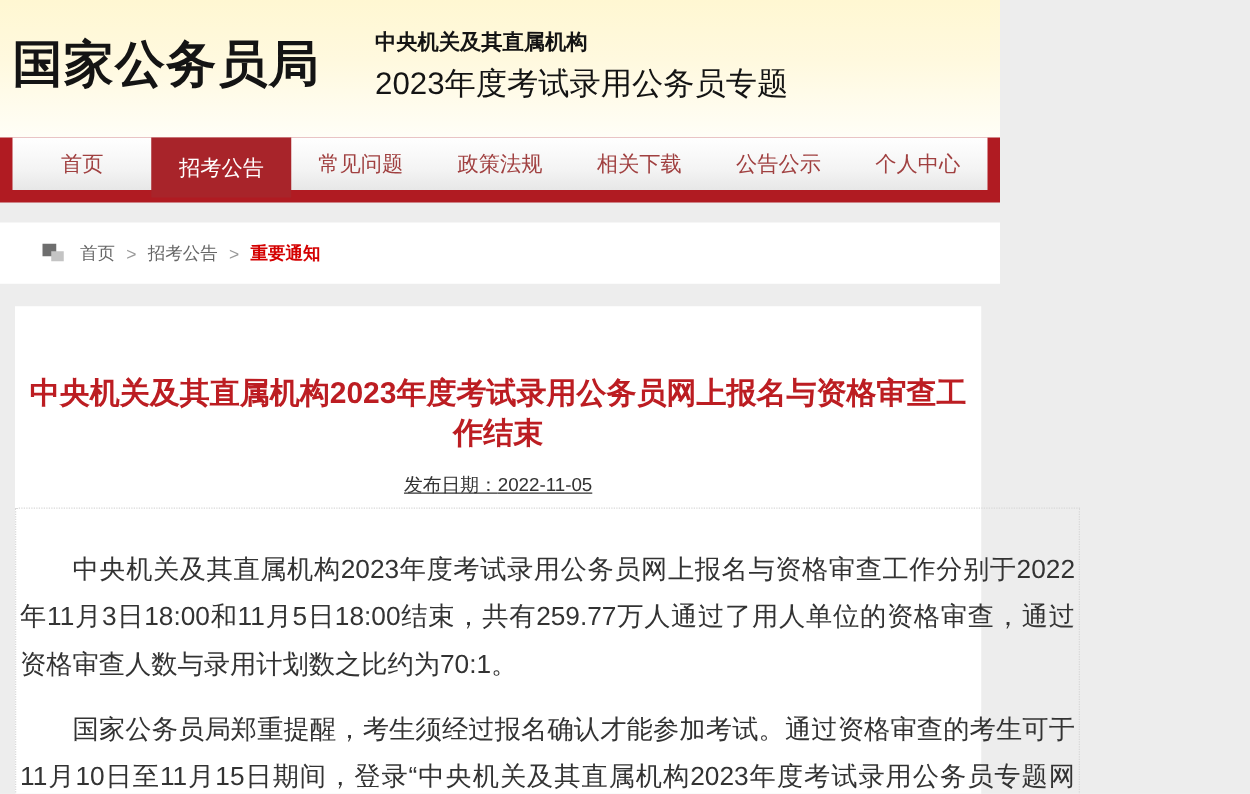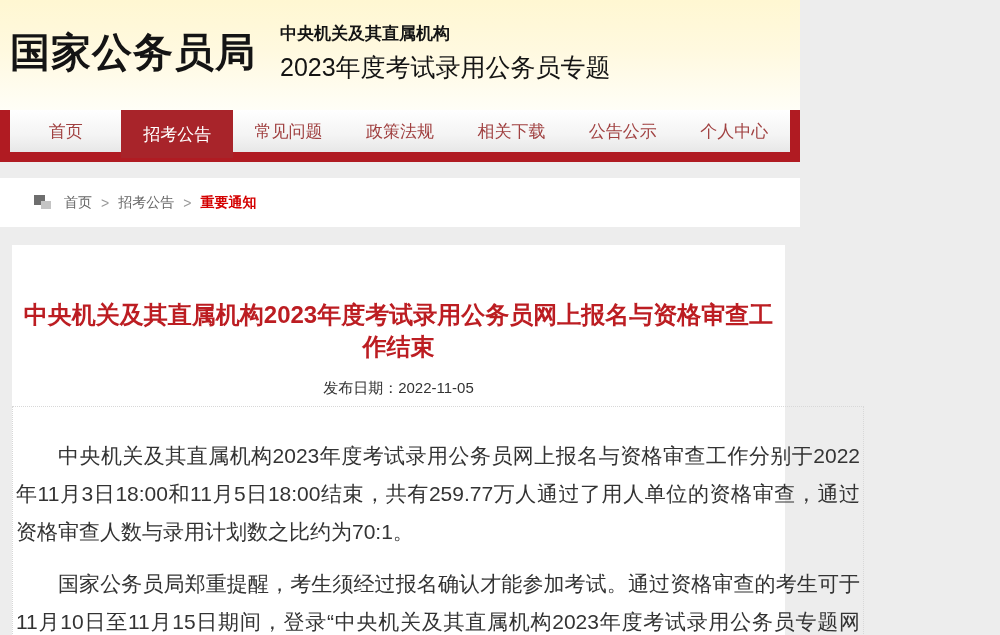--- a/index.html
+++ b/index.html
@@ -21,21 +21,21 @@
     box-sizing: border-box;
   }
   .site-name {
     font-size: 40px;
     font-weight: bold;
     color: #141414;
     letter-spacing: 1px;
     line-height: 1;
     padding-bottom: 6px;
   }
-  .site-sub { margin-left: 24px; padding-bottom: 4px; }
+  .site-sub { margin-left: 44px; padding-bottom: 4px; }
   .site-sub-line1 {
     font-size: 17px; font-weight: bold; color: #141414; line-height: 1.2;
   }
   .site-sub-line2 {
     font-size: 25px; font-weight: normal; color: #141414; line-height: 1.2;
     margin-top: 7px;
   }
 
   
   .main-nav {
@@ -110,20 +110,21 @@
     color: #BC1D22;
     font-size: 24px;
     font-weight: bold;
     line-height: 32px;
   }
   .pub-date {
     margin-top: 16px;
     text-align: center;
     font-size: 15px;
     color: #333333;
+    text-decoration: underline;
   }
   .content-box {
     margin: 8px auto 0;
     width: 844px;
     border: 1px dotted #D8D8D8;
     padding: 30px 3px 80px;
     box-sizing: content-box;
   }
   .content-box p {
     margin: 0 0 14px 0;

